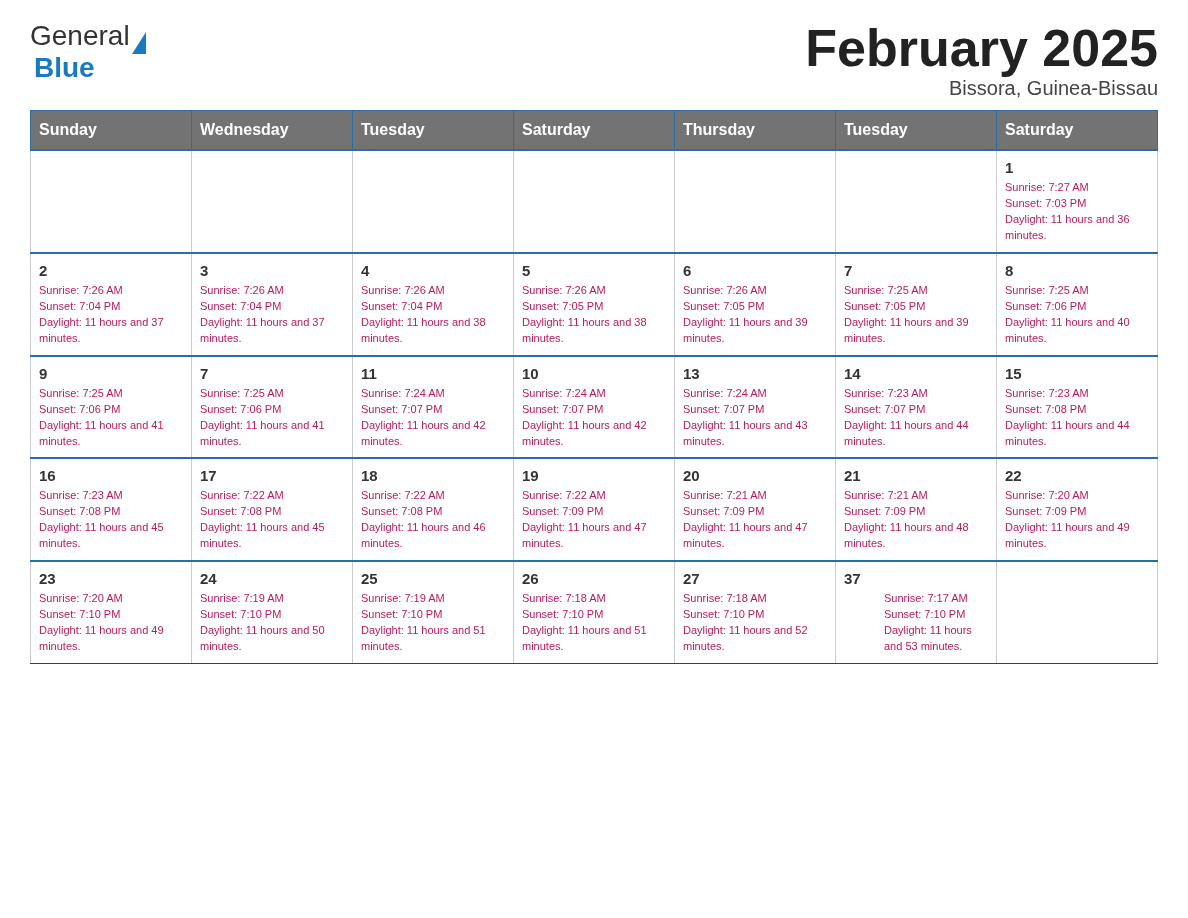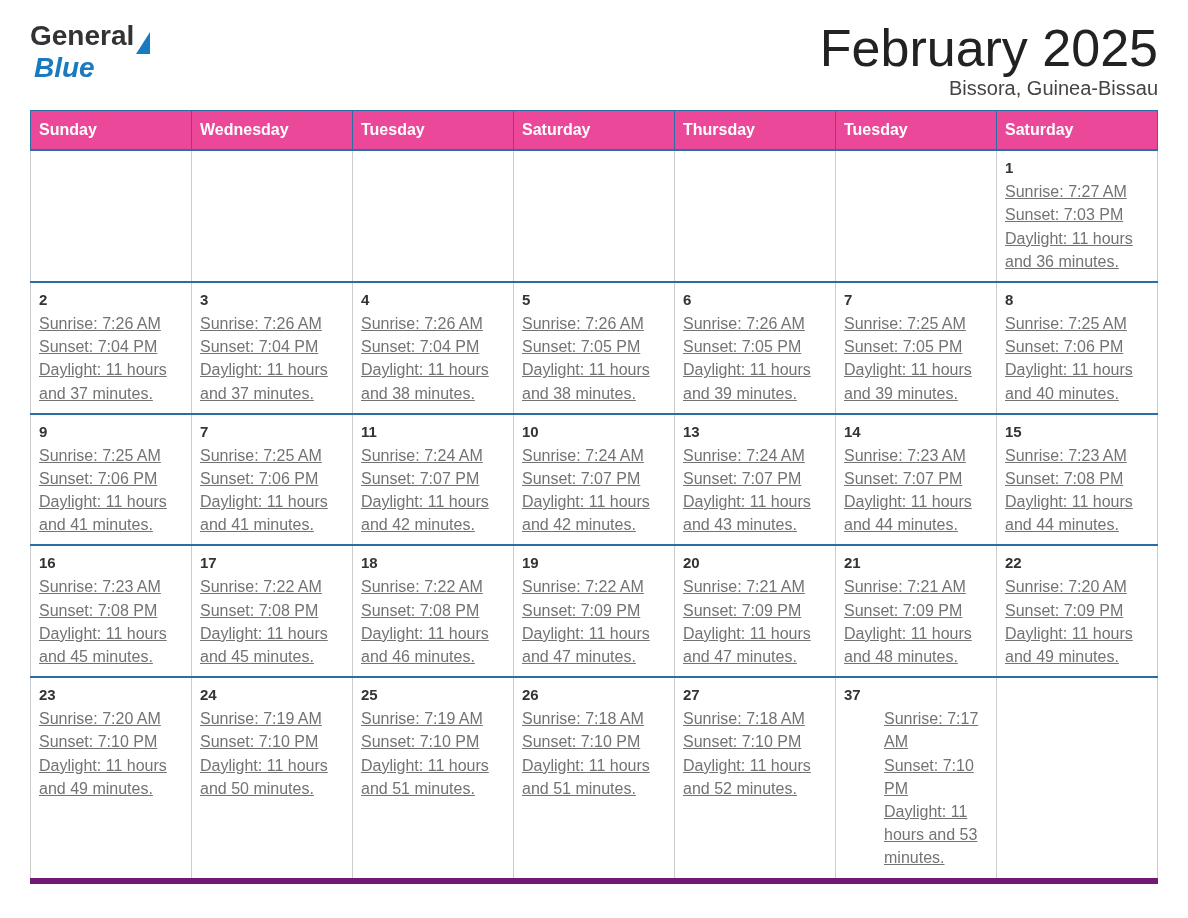--- a/index.html
+++ b/index.html
@@ -11,21 +11,21 @@
       min-height: 918px;
     }
     .header {
       display: flex;
       justify-content: space-between;
       align-items: flex-start;
       margin-bottom: 10px;
     }
     .logo-text-general {
       font-size: 28px;
-      font-weight: bold;
+      font-weight: normal;
       color: #333;
     }
     .logo-triangle {
       width: 0;
       height: 0;
       border-left: 14px solid transparent;
       border-right: 0px solid transparent;
       border-bottom: 22px solid #1a7abf;
       display: inline-block;
       margin-left: 2px;
@@ -41,36 +41,36 @@
     }
     .logo-row2 {
       display: flex;
       align-items: center;
     }
     .title-block {
       text-align: right;
     }
     .title-block h1 {
       font-size: 52px;
-      font-weight: normal;
+      font-weight: bold;
       color: #222;
       line-height: 1.1;
     }
     .title-block .subtitle {
       font-size: 20px;
       color: #444;
       margin-top: 0;
     }
     .calendar {
       width: 100%;
       border-collapse: collapse;
       margin-top: 8px;
     }
     .calendar th {
-      background-color: #ec4899;
+      background-color: #737373;
       color: #fff;
       font-size: 16px;
       font-weight: bold;
       padding: 10px 8px;
       text-align: left;
       border: 1px solid #2e6da4;
     }
     .calendar td {
       vertical-align: top;
       padding: 8px;
@@ -87,43 +87,42 @@
     .calendar tr td:not(:last-child) {
       border-right: 1px solid #ccc;
     }
     .day-number {
       font-size: 15px;
       font-weight: bold;
       margin-bottom: 4px;
       display: block;
     }
     .day-info {
-      font-size: 16px;
+      font-size: 11px;
       line-height: 1.45;
-      color: #737373;
-      text-decoration: underline;
+      color: #be185d;
     }
     .empty-cell {
       background: #f9f9f9;
     }
     .last-row td {
-      border-bottom: 6px solid #701a75;
+      border-bottom: 1px solid #701a75;
     }
   </style>
 </head>
 <body>
 
 <div class="header">
   <div class="logo-block">
     <div class="logo-row1">
       <span class="logo-text-general">General</span>
       <span class="logo-triangle"></span>
     </div>
     <div class="logo-row2">
-      <span style="margin-left:4px; font-size:28px; font-weight:bold; color:#1a7abf;font-style:italic;">Blue</span>
+      <span style="margin-left:4px; font-size:28px; font-weight:bold; color:#1a7abf;">Blue</span>
     </div>
   </div>
   <div class="title-block">
     <h1>February 2025</h1>
     <div class="subtitle">Bissora, Guinea-Bissau</div>
   </div>
 </div>
 
 <table class="calendar">
   <thead>

